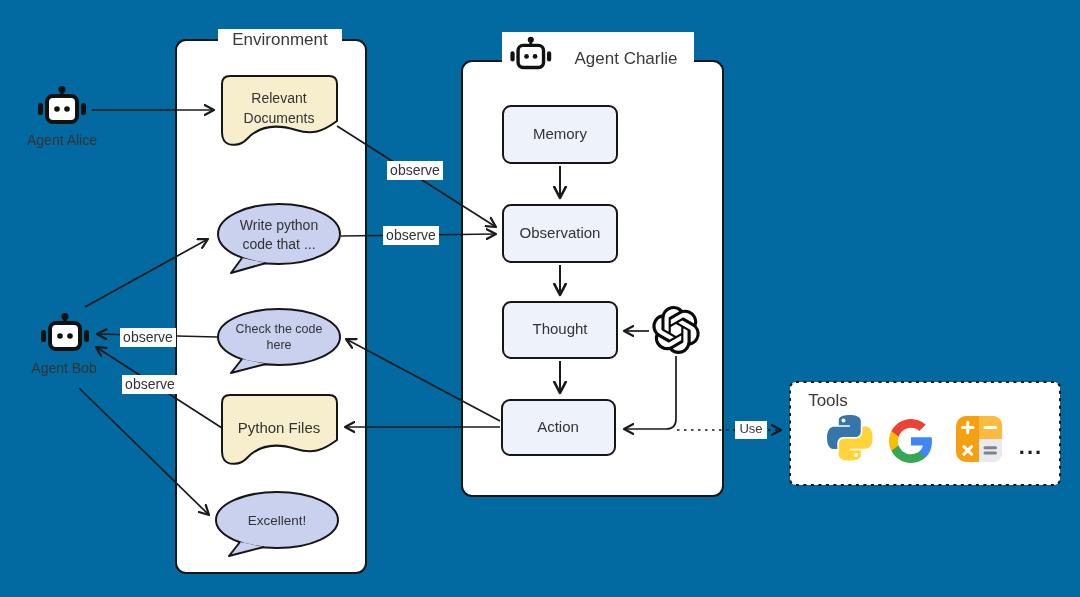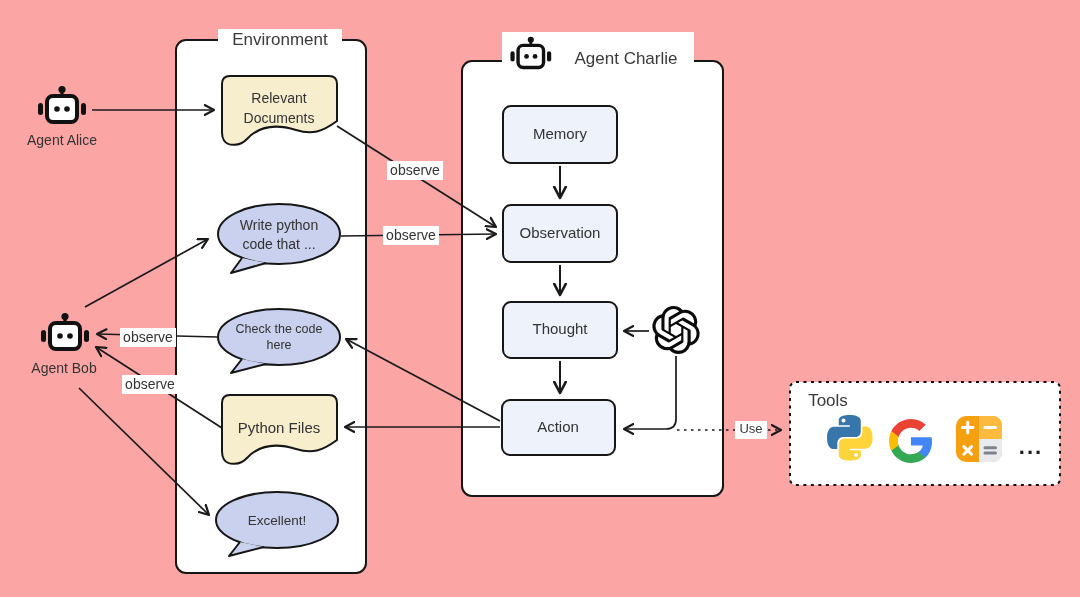--- a/index.html
+++ b/index.html
@@ -1,16 +1,16 @@
 <!DOCTYPE html>
 <html><head>
 <meta charset="utf-8">
 <style>
   html,body { margin:0; padding:0; background:#ffffff; }
-  .stage { width:1080px; height:597px; position:relative; background:#fca5a5; }
+  .stage { width:1080px; height:597px; position:relative; background:#0369a1; }
   svg text {
     font-family:"Liberation Sans","DejaVu Sans",sans-serif;
     fill:#333333;
     text-anchor:middle;
     dominant-baseline:middle;
   }
   .t17 { font-size:17px; fill:#3a3a3a; }
   .t15 { font-size:15px; }
   .t14 { font-size:14px; }
   .t13 { font-size:13.5px; }

